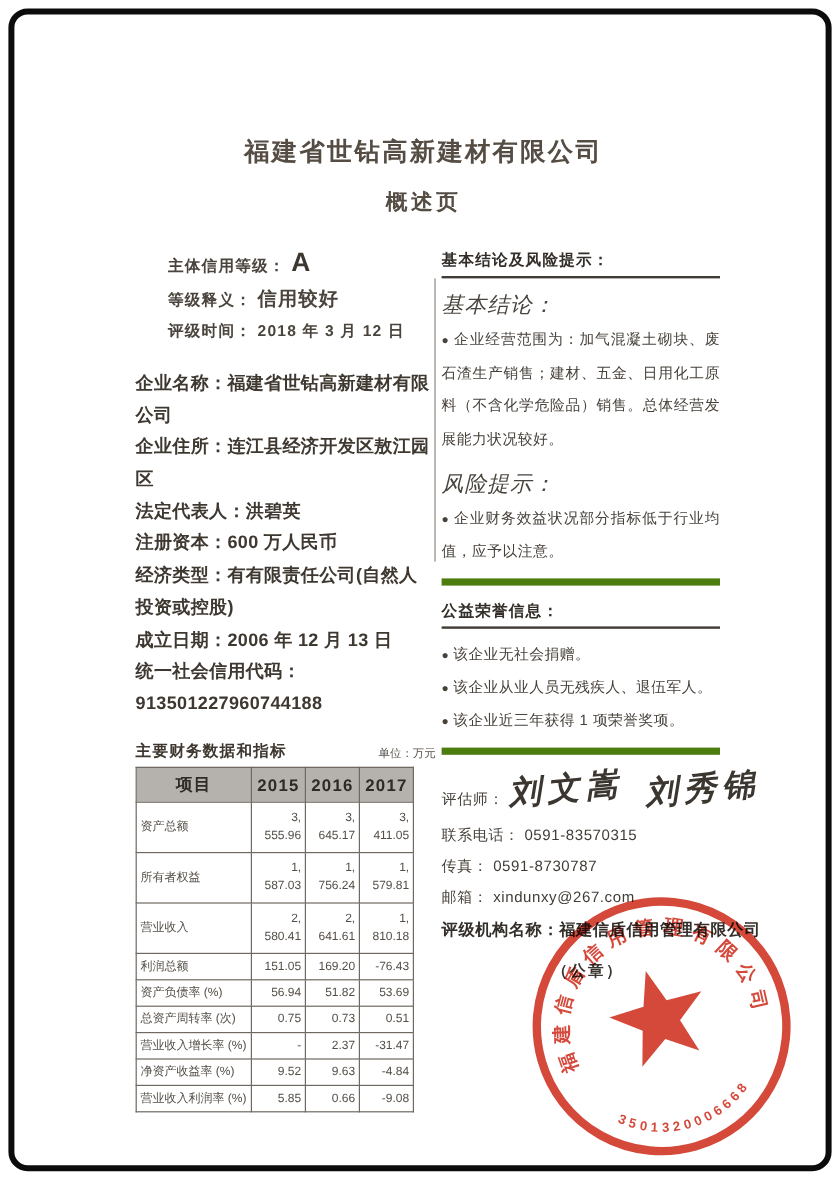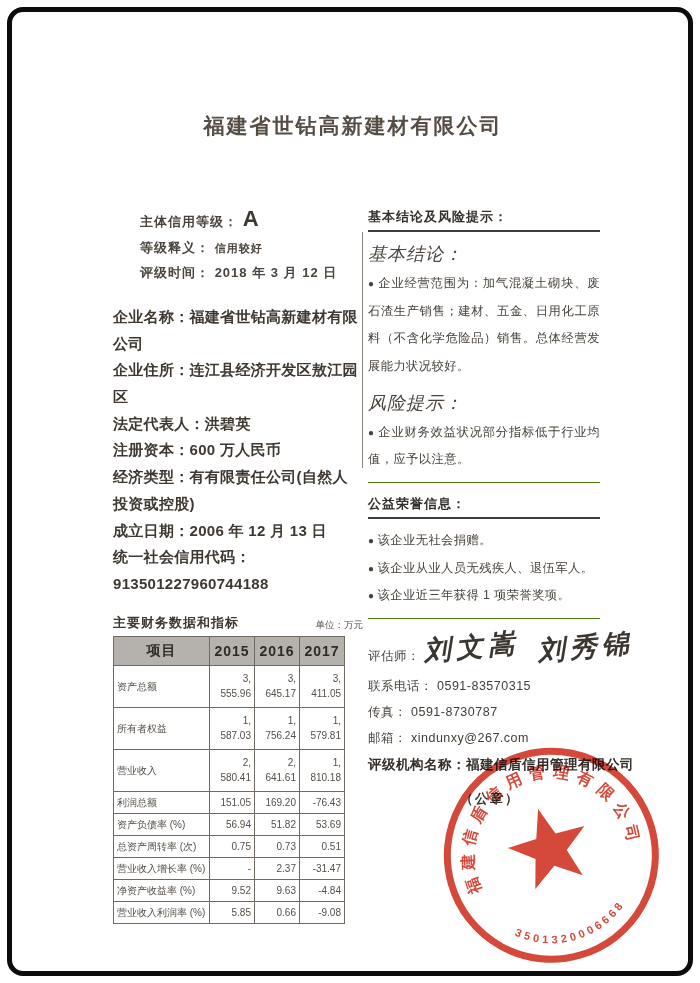--- a/index.html
+++ b/index.html
@@ -11,41 +11,41 @@
   .title-block { position:absolute; left:113px; top:112px; width:480px; text-align:center; color:#554c44; }
   .doc-title { font-size:21px; font-weight:700; letter-spacing:2px; }
   .doc-subtitle { font-size:18px; font-weight:700; letter-spacing:3px; margin-top:16px; }
 
   
   .left-col { position:absolute; left:113px; top:206px; width:250px; }
   .divider-v { position:absolute; left:362px; top:232px; width:1px; height:236px; background:#8d867e; }
 
   .rating-line { font-size:13px; font-weight:700; color:#4a443d; margin-bottom:7px; letter-spacing:1px; }
   .rating-grade { font-size:22px; font-weight:700; color:#3c3731; }
-  .rating-meaning { font-size:11px; }
+  .rating-meaning { font-size:16px; }
   .rating-sec { margin-bottom:22px;margin-left:27px; }
 
   .company-sec { margin-bottom:16px; }
   .company-line { font-size:15px; font-weight:700; color:#3e3831; line-height:1.78; letter-spacing:0.3px; }
 
   .fin-head { display:flex; align-items:flex-end; justify-content:space-between; margin-bottom:4px; }
   .fin-title { font-size:13px; font-weight:700; color:#3e3831; letter-spacing:1px; }
   .fin-unit { font-size:9.5px; color:#57504a; }
   table.fin { border-collapse:collapse; width:232px; }
   table.fin th, table.fin td { border:1px solid #6f6962; }
   table.fin th { background:#b5b1ac; color:#2e2a26; font-size:14px; font-weight:700; padding:5px 2px; letter-spacing:1px; }
   table.fin td { font-size:10px; color:#544e47; padding:3px 3px; line-height:1.5; }
   td.item { width:96px; text-align:left; letter-spacing:0; }
   td.val { width:45px; text-align:right; white-space:pre-line; font-size:10.5px; }
   tr.tall td { height:42px; }
 
   
   .right-col { position:absolute; left:368px; top:208px; width:232px; }
   .sec-heading { font-size:13px; font-weight:700; color:#332e29; letter-spacing:1px; border-bottom:2px solid #413c36; padding-bottom:4px; }
-  .sec { border-bottom:1px solid #4d7c0f; padding-bottom:8px; margin-bottom:12px; }
+  .sec { border-bottom:6px solid #4d7c0f; padding-bottom:8px; margin-bottom:12px; }
   .sub-label { font-size:18px; color:#4a443d; margin:10px 0 4px 0; letter-spacing:1px;font-style:italic; }
   .bullet-p { font-size:12.3px; line-height:2.25; letter-spacing:0.4px; color:#47413a; text-align:justify; }
   .bullet-p::before { content:"● "; font-size:10px; }
 
   
   .contact { margin-top:14px; font-size:12.5px; color:#413c36; }
   .contact-line { margin-bottom:9px; white-space:nowrap; letter-spacing:0.5px; }
   .contact-label { font-weight:400; color:#4a443d; }
   .sig { display:inline-block; font-family:"DejaVu Serif",serif; font-style:italic; font-weight:700;
          font-size:27px; color:#3c3630; letter-spacing:5px; transform:rotate(-5deg) translateY(-4px); margin-right:14px; }
@@ -56,20 +56,21 @@
   .stamp { position:absolute; left:420px; top:738px; width:258px; height:240px; transform:rotate(-16deg);
            opacity:0.88; mix-blend-mode:multiply; pointer-events:none; }
 </style>
 </head>
 <body>
 
 <div class="frame"></div>
 
 <div class="title-block">
   <div class="doc-title">福建省世钻高新建材有限公司</div>
+  <div class="doc-subtitle">概述页</div>
 </div>
 
 <div class="divider-v"></div>
 
 <div class="left-col">
 
   <div class="rating-sec">
     <div class="rating-line">
       <span>主体信用等级：</span>
       <span class="rating-grade">A</span>

